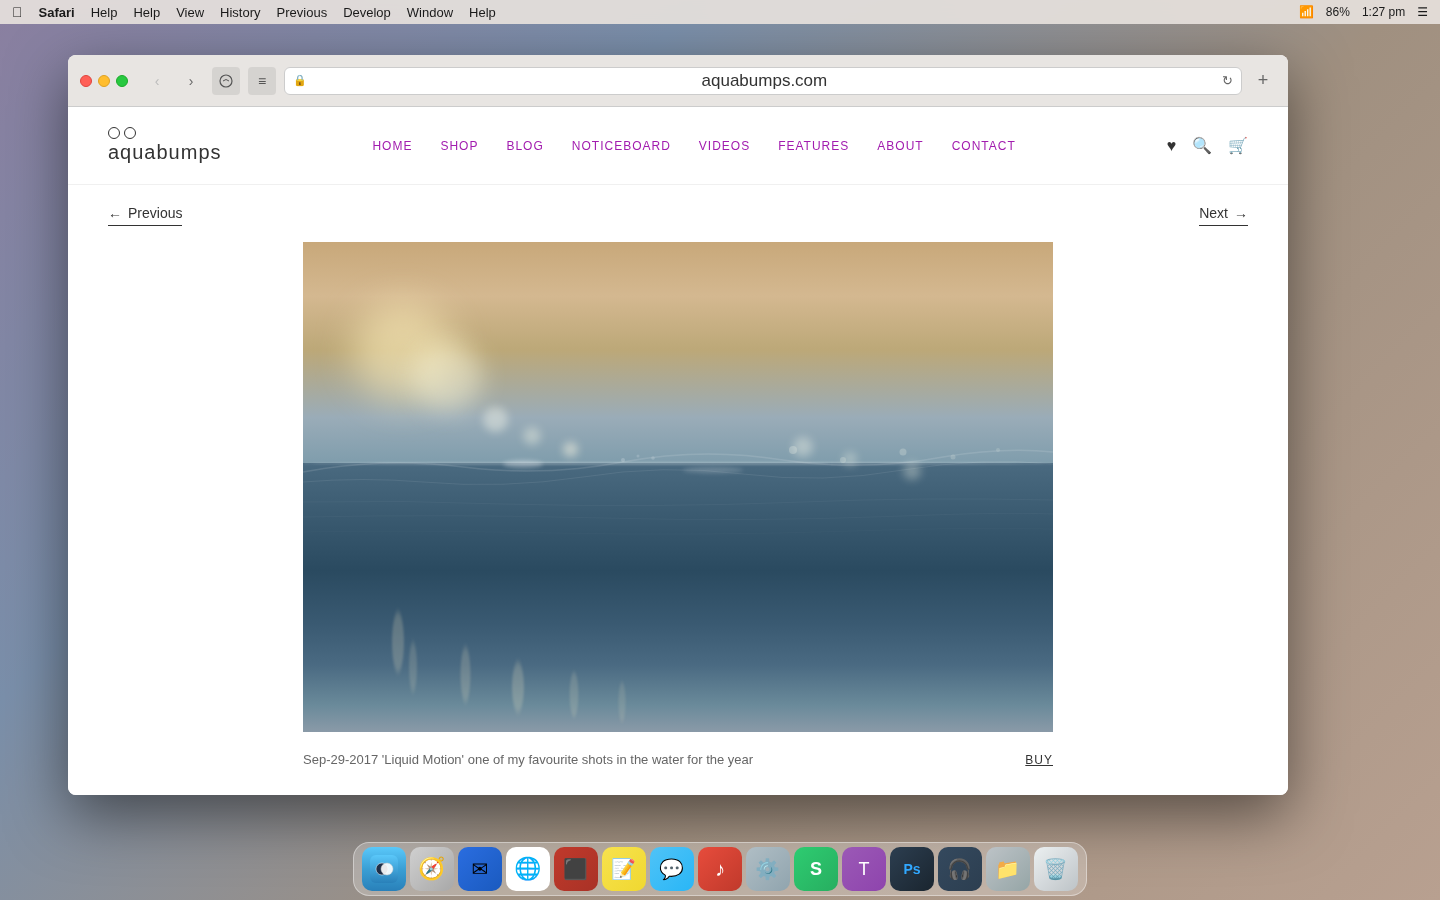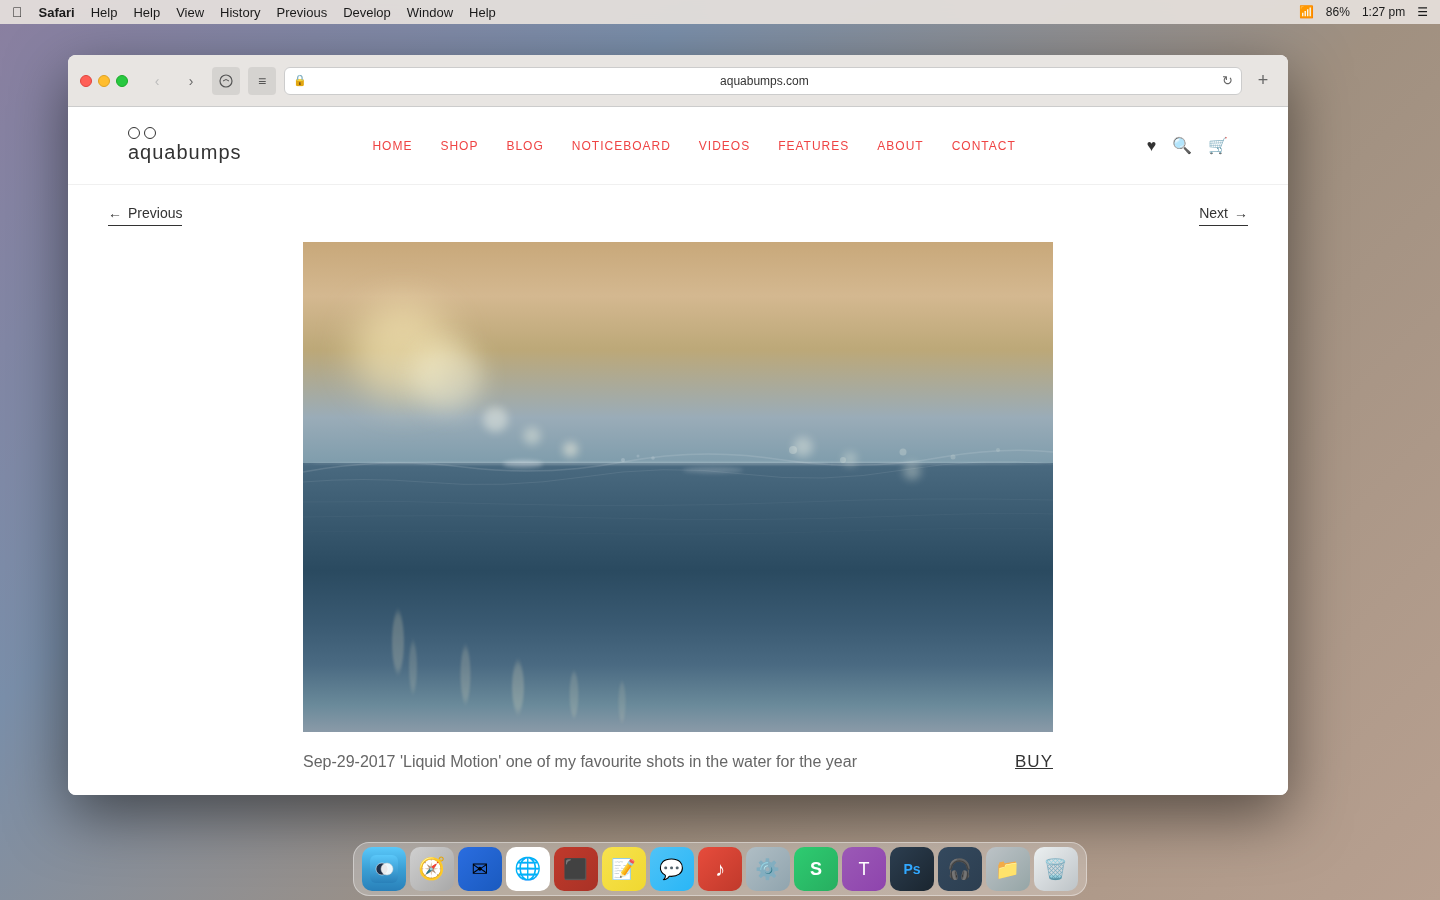--- a/index.html
+++ b/index.html
@@ -172,21 +172,21 @@
       border: 1px solid #ccc;
       border-radius: 6px;
       height: 28px;
       padding: 0 8px;
       gap: 6px;
     }
     .address-bar {
       flex: 1;
       border: none;
       outline: none;
-      font-size: 12px;
+      font-size: 17px;
       color: #333;
       background: transparent;
       text-align: center;
     }
     .lock-icon {
       font-size: 11px;
       color: #888;
     }
     .reload-btn {
       background: none;
@@ -214,21 +214,21 @@
       flex: 1;
       overflow-y: auto;
       background: #ffffff;
     }
 
     
     .site-header {
       display: flex;
       align-items: center;
       justify-content: space-between;
-      padding: 20px 60px;
+      padding: 20px 40px;
       border-bottom: 1px solid #f0f0f0;
     }
     .logo-area {
       display: flex;
       flex-direction: column;
     }
     .logo-circles {
       display: flex;
       gap: 4px;
       margin-bottom: 2px;
@@ -247,21 +247,21 @@
     }
 
     .site-nav {
       display: flex;
       align-items: center;
       gap: 28px;
     }
     .nav-link {
       font-size: 12px;
       font-weight: 500;
-      color: #ef4444;
+      color: #a21caf;
       text-decoration: none;
       letter-spacing: 1px;
       cursor: pointer;
     }
     .nav-icons {
       display: flex;
       gap: 16px;
       align-items: center;
     }
     .nav-icon-btn {
@@ -386,25 +386,25 @@
 
     
     .photo-caption {
       display: flex;
       justify-content: space-between;
       align-items: center;
       margin-top: 12px;
       padding-top: 8px;
     }
     .caption-text {
-      font-size: 16px;
+      font-size: 13px;
       color: #666;
     }
     .buy-link {
-      font-size: 17px;
+      font-size: 12px;
       color: #333;
       text-decoration: underline;
       cursor: pointer;
       font-weight: 500;
       letter-spacing: 1px;
     }
   </style>
 </head>
 <body>
 

